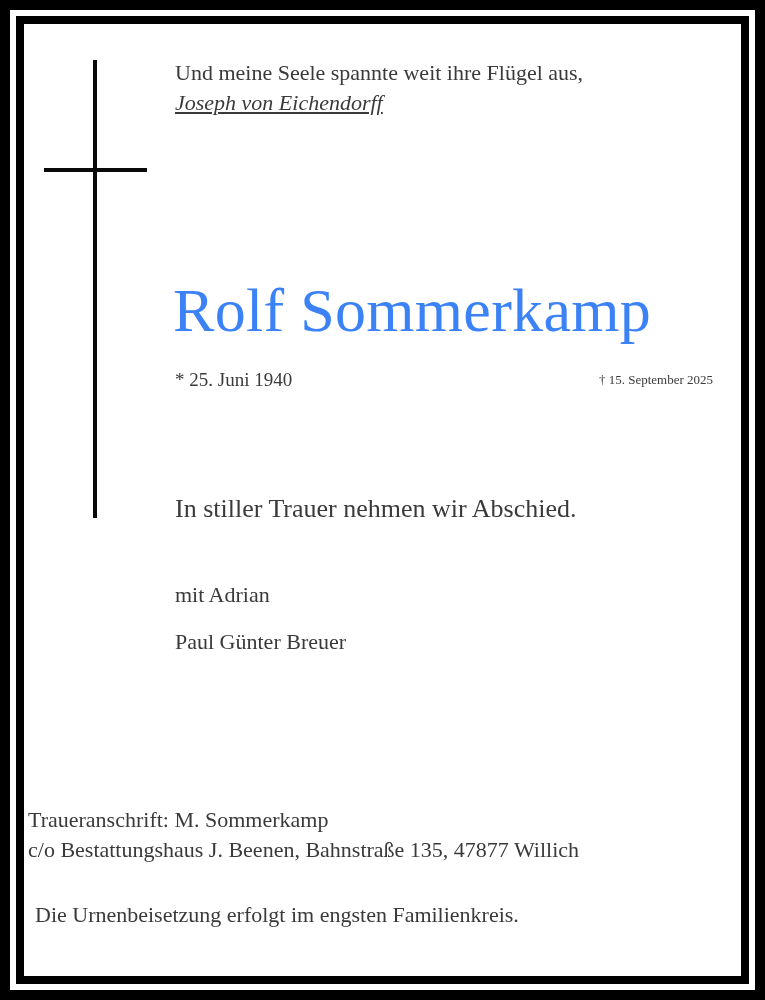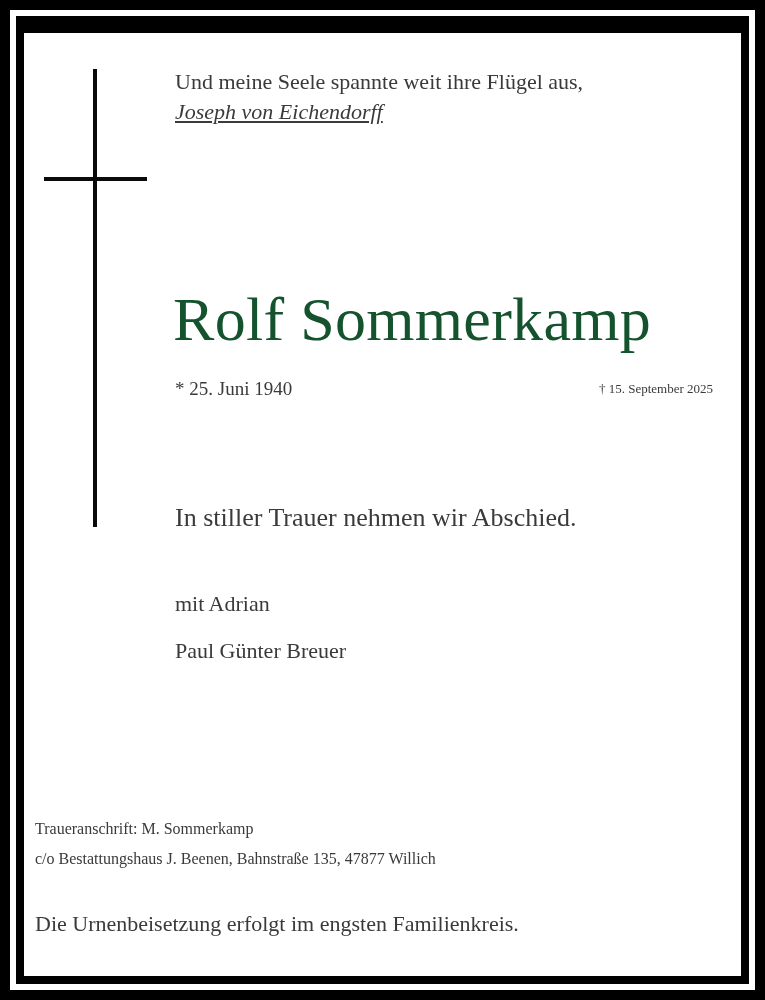--- a/index.html
+++ b/index.html
@@ -1,32 +1,32 @@
 <!DOCTYPE html>
 <html><head>
   <meta charset="utf-8">
   <style>
     html, body { margin: 0; padding: 0; background: #000; }
     body { width: 765px; height: 1000px; position: relative; overflow: hidden; }
     .outer { position: absolute; left: 0; top: 0; width: 765px; height: 1000px; background: #000; }
     .gap { position: absolute; left: 10px; top: 10px; right: 10px; bottom: 10px; background: #fff; }
     .inner-border { position: absolute; left: 16px; top: 16px; right: 16px; bottom: 16px; background: #000; }
     .page { position: absolute; left: 24px; top: 24px; right: 24px; bottom: 24px; background: #fff;
-            font-family: "Liberation Serif", serif; color: #3a3a3a; margin-top: 9px; }
+            font-family: "Liberation Serif", serif; color: #3a3a3a; }
     .cross-v { position: absolute; left: 69px; top: 36px; width: 4px; height: 458px; background: #0a0a0a; }
     .cross-h { position: absolute; left: 20px; top: 144px; width: 103px; height: 4px; background: #0a0a0a; }
     .abs { position: absolute; white-space: nowrap; }
     .verse { left: 151px; top: 34px; font-size: 22px; line-height: 30px; }
     .author { font-style: italic; text-decoration: underline; }
-    .name { left: 149px; top: 246px; font-size: 62px; line-height: 80px; letter-spacing: 0.3px; color: #14532d; }
+    .name { left: 149px; top: 246px; font-size: 62px; line-height: 80px; letter-spacing: 0.3px; color: #3b82f6; }
     .birth { left: 151px; top: 343px; font-size: 19px; line-height: 26px; }
     .death { right: 28px; top: 343px; font-size: 13px; line-height: 26px; }
     .farewell { left: 151px; top: 471px; font-size: 26px; line-height: 28px; }
     .family { left: 151px; top: 547px; font-size: 22px; line-height: 47px; }
-    .address { left: 11px; top: 781px; font-size: 16px; line-height: 30px; }
+    .address { left: 4px; top: 781px; font-size: 22px; line-height: 30px; }
     .burial { left: 11px; top: 876px; font-size: 22px; line-height: 30px; }
   </style>
 </head>
 <body>
 
 <div class="outer"></div>
 <div class="gap"></div>
 <div class="inner-border"></div>
 
 <div class="page">

